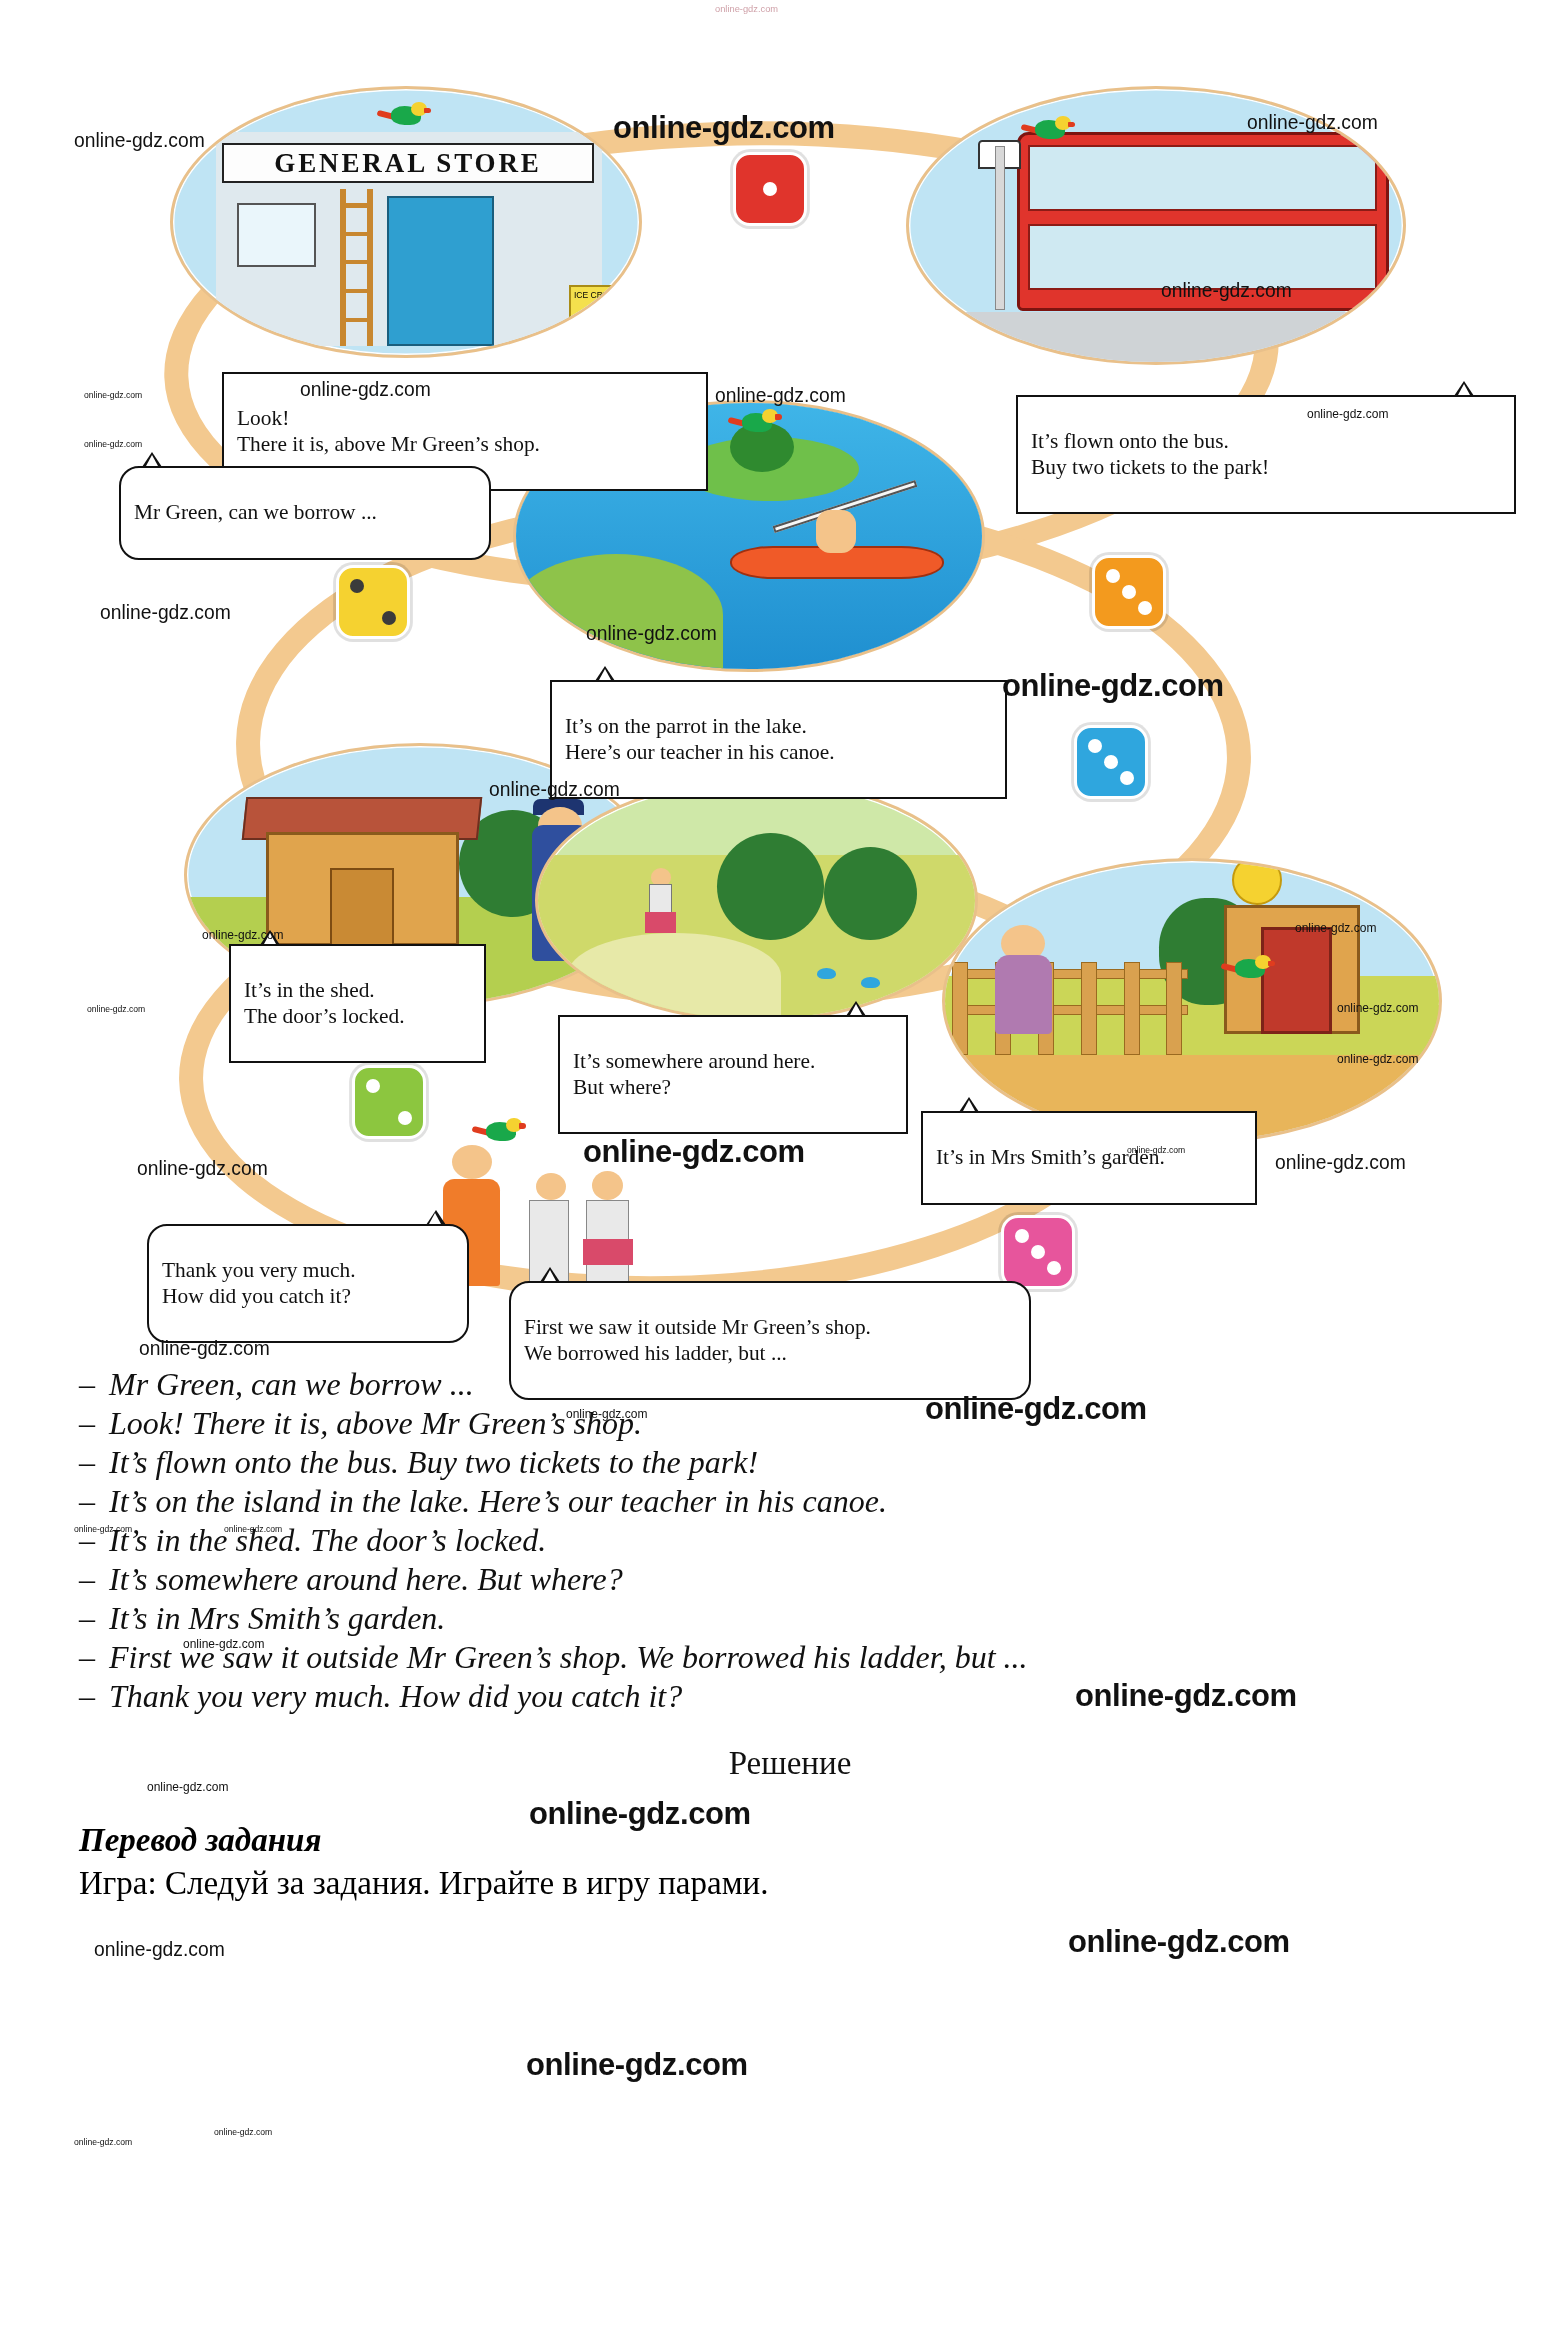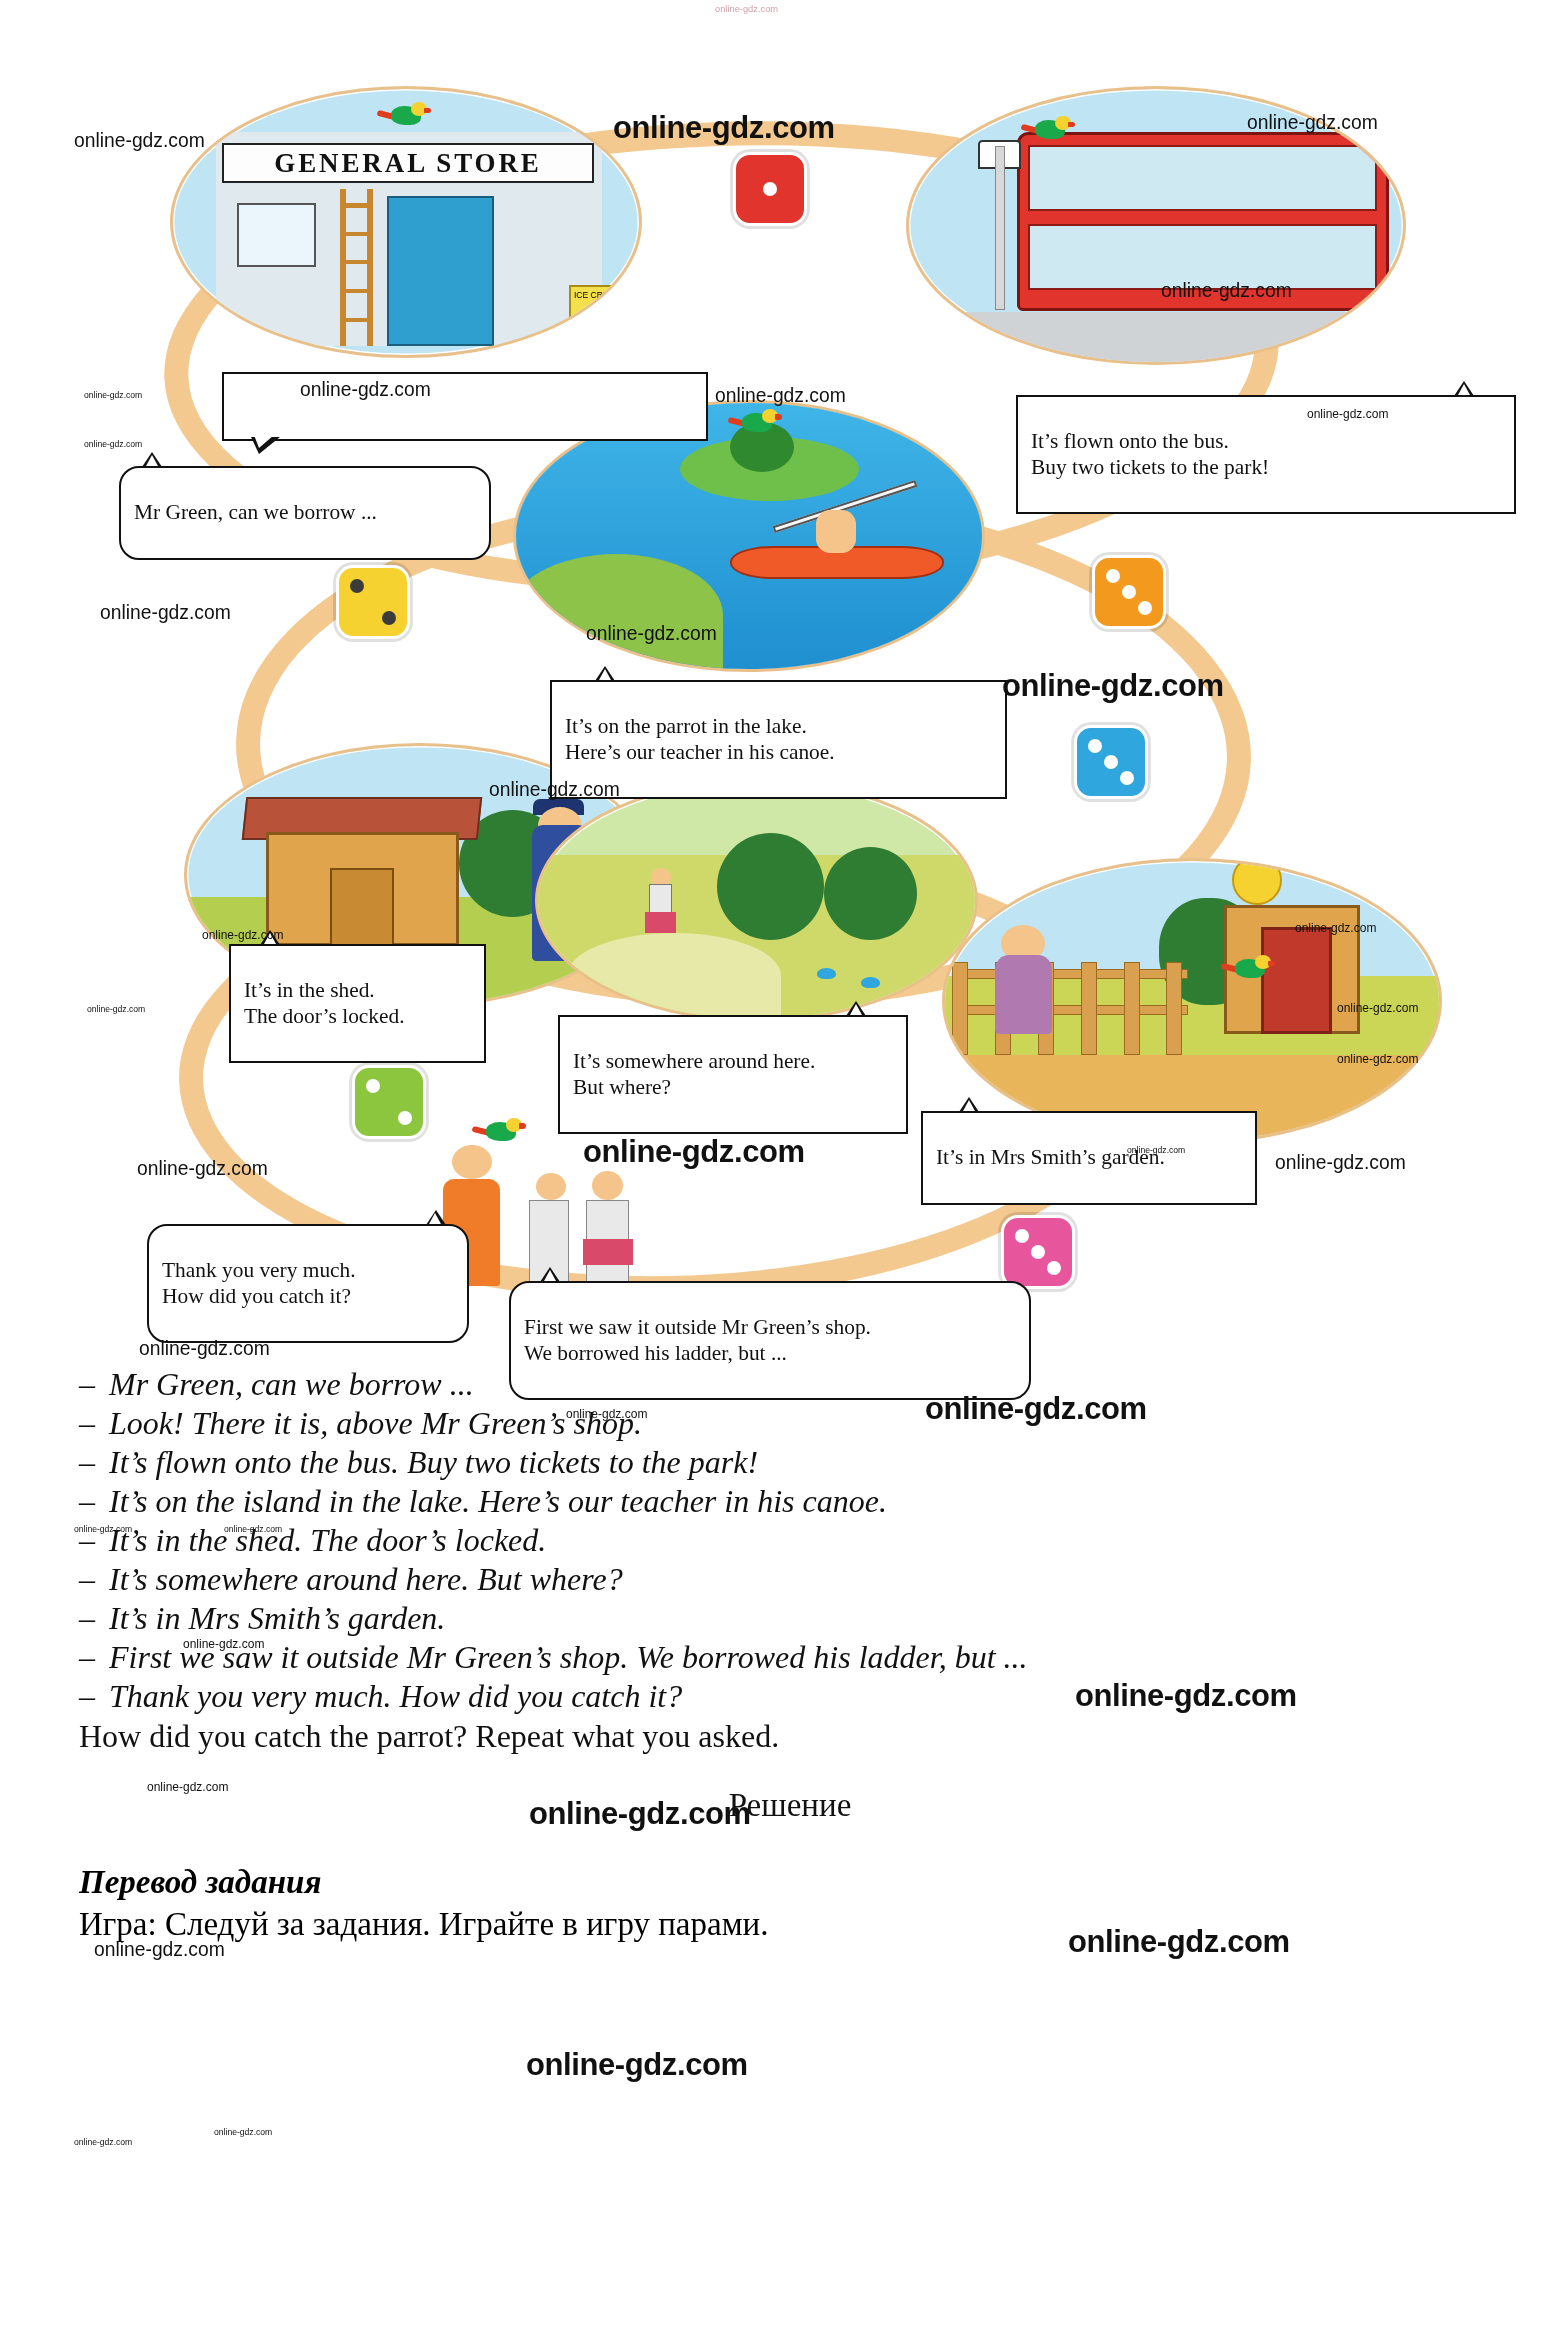--- a/index.html
+++ b/index.html
@@ -427,20 +427,22 @@
           <div></div>
           <div class="pip"></div>
           <div></div>
           <div></div>
           <div></div>
           <div class="pip"></div>
         </div>
       </div>
 
     <div class="bubble b1">
+      <span>Look!
+There it is, above Mr Green’s shop.</span>
       <span class="tail-d"></span>
     </div>
     <div class="bubble round b2">
       <span>Mr Green, can we borrow ...</span>
       <span class="tail-u" style="left:21.4px; right:auto;"></span>
     </div>
     <div class="bubble b3">
       <span>It’s flown onto the bus.
 Buy two tickets to the park!</span>
       <span class="tail-u"></span>
@@ -480,21 +482,20 @@
     <div class="line">Mr Green, can we borrow ...</div>
     <div class="line">Look! There it is, above Mr Green’s shop.</div>
     <div class="line">It’s flown onto the bus. Buy two tickets to the park!</div>
     <div class="line">It’s on the island in the lake. Here’s our teacher in his canoe.</div>
     <div class="line">It’s in the shed. The door’s locked.</div>
     <div class="line">It’s somewhere around here. But where?</div>
     <div class="line">It’s in Mrs Smith’s garden.</div>
     <div class="line">First we saw it outside Mr Green’s shop. We borrowed his ladder, but ...</div>
     <div class="line">Thank you very much. How did you catch it?</div>
 
-    <div class="plain">How did you catch the parrot? Repeat what you asked.</div>
 
     <div class="plain center h-reshenie">Решение</div>
 
     <div class="h-perevod">Перевод задания</div>
     <div class="ru">Игра: Следуй за задания. Играйте в игру парами.</div>
   </div>
 
   <div id="wm-layer">
       <div class="wm top" style="left: 715px; top: 4.3px;">online-gdz.com</div>
       <div class="wm md" style="left: 74px; top: 130px;">online-gdz.com</div>

